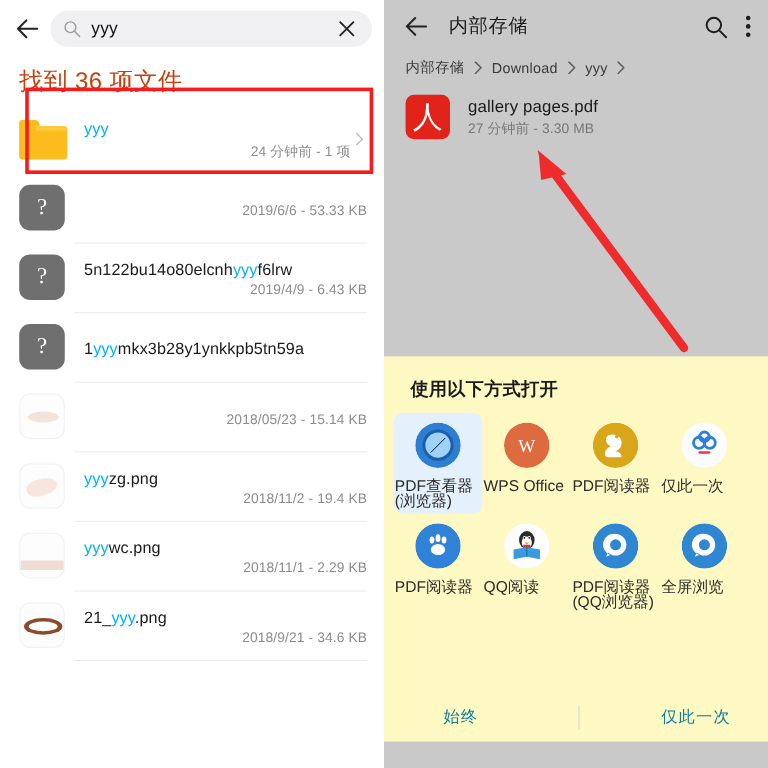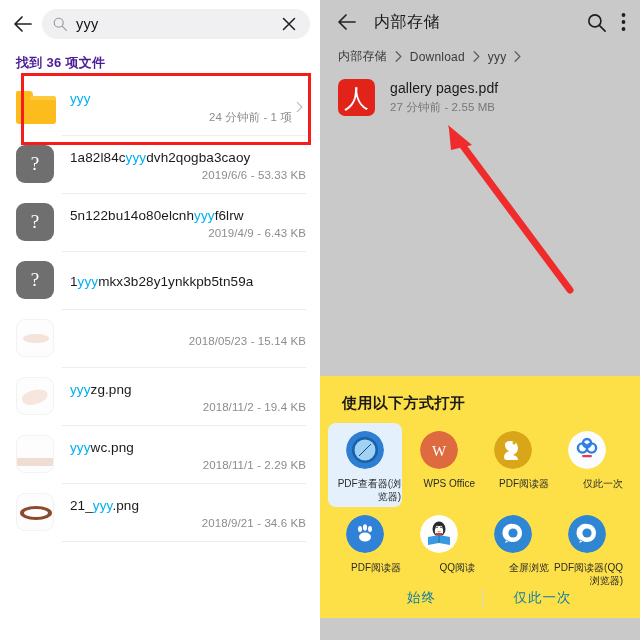--- a/index.html
+++ b/index.html
@@ -20,21 +20,21 @@
   .back-arrow svg{position:absolute;left:5px;top:5px;}
   .search-pill{
     flex:1;height:30px;background:#f0f0f2;border-radius:16px;
     display:flex;align-items:center;padding:0 10px;margin-left:2px;margin-right:4px;
   }
   .mag{flex:0 0 16px;height:16px;margin-right:8px;opacity:.55;}
   .search-val{font-size:14.5px;color:#111;letter-spacing:.2px;}
   .clear-x{flex:0 0 22px;height:22px;margin-left:auto;cursor:pointer;}
 
   .result-count{
-    font-size:13px;font-weight:bold;color:#4c1d95;
+    font-size:20px;font-weight:normal;color:#c2410c;
     padding:6px 0 6px 16px;letter-spacing:.3px;
   }
 
   .highlight-box{
     position:absolute;left:21px;top:73px;width:290px;height:72px;
     border:3px solid #f41c1c;box-sizing:border-box;pointer-events:none;z-index:5;
   }
 
   .row{
     display:flex;align-items:center;height:58px;padding:0 14px 0 16px;
@@ -105,41 +105,41 @@
     display:flex;align-items:center;justify-content:center;
     color:#fff;font-size:25px;font-family:"Liberation Serif",serif;line-height:1;
   }
   .pdf-name{font-size:14px;color:#1a1a1a;letter-spacing:.1px;}
   .pdf-sub{font-size:11.5px;color:#777;margin-top:4px;letter-spacing:.1px;}
 
   .arrow-svg{position:absolute;left:0;top:0;width:320px;height:330px;pointer-events:none;}
 
   
   .sheet{
-    position:absolute;left:0;bottom:0;width:320px;height:264px;background:#fde047;
+    position:absolute;left:0;bottom:0;width:320px;height:343px;background:#fef9c3;
   }
   .sheet-title{
     font-size:15px;font-weight:bold;color:#1a1a1a;
     padding:18px 0 4px 22px;letter-spacing:.4px;
   }
   .grid{display:flex;flex-wrap:wrap;padding:6px 8px 0 8px;}
   .app{
     width:74px;display:flex;flex-direction:column;align-items:center;
     padding:8px 2px 4px 2px;box-sizing:border-box;cursor:pointer;border-radius:8px;
   }
   .app.sel{background:#e4f1fd;}
   .app-ico{width:38px;height:38px;border-radius:50%;position:relative;overflow:hidden;}
   .app-label{
-    font-size:10px;color:#2b2b2b;text-align:right;margin-top:8px;
+    font-size:13px;color:#2b2b2b;text-align:left;margin-top:8px;
     line-height:13px;width:72px;
   }
 
   .sheet-actions{
     position:absolute;left:4px;right:0;bottom:22px;height:40px;
-    display:flex;align-items:center;justify-content:center;
+    display:flex;align-items:center;justify-content:space-between;
   }
   .sheet-actions .btn{
     font-size:13.5px;color:#0d7ba0;width:120px;text-align:center;cursor:pointer;
     letter-spacing:1px;
   }
   .vdiv{width:1px;height:20px;background:#d8d8d8;}
   .sheet-foot{position:absolute;left:0;right:0;bottom:0;height:22px;background:#c9c9c9;}
 </style>
 </head>
 <body>
@@ -187,21 +187,20 @@
         <path d="M9 4 L17 12 L9 20" fill="none" stroke="#444" stroke-width="2" stroke-linecap="round" stroke-linejoin="round"></path>
       </svg>
       <div class="sep"></div>
     </div>
 
     <div class="row">
       <div class="ico">
         <div class="unknown">?</div>
       </div>
       <div class="meta">
-        <div class="fname"><span>1a82l84c</span><span class="hl">yyy</span><span>dvh2qogba3caoy</span></div>
         <div class="fsub">2019/6/6 - 53.33 KB</div>
       </div>
       <div class="sep"></div>
     </div>
 
     <div class="row">
       <div class="ico">
         <div class="unknown">?</div>
       </div>
       <div class="meta">
@@ -317,21 +316,21 @@
           </svg>
       </span>
     </div>
 
     <div class="pdf-row">
       <div class="pdf-ico">
         <div class="a">人</div>
       </div>
       <div>
         <div class="pdf-name">gallery pages.pdf</div>
-        <div class="pdf-sub">27 分钟前 - 2.55 MB</div>
+        <div class="pdf-sub">27 分钟前 - 3.30 MB</div>
       </div>
     </div>
 
     <svg class="arrow-svg" viewBox="0 0 320 330">
       <path d="M250 290 L137 138" stroke="#ef2b2b" stroke-width="7" stroke-linecap="round"></path>
       <path d="M128 125 L152 145 L131 150 L129 129 Z" fill="#ef2b2b"></path>
     </svg>
 
     <div class="sheet">
       <div class="sheet-title">使用以下方式打开</div>
@@ -417,32 +416,32 @@
         </div>
 
         <div class="app">
           <div class="app-ico">
             <svg width="38" height="38" viewBox="0 0 38 38">
               <circle cx="19" cy="19" r="19" fill="#2f87d4"></circle>
               <path d="M19 9 a9 9 0 1 1 -6.3 15.4 L11 28 l3.6 -1.6 A9 9 0 0 1 19 9 z" fill="#fff"></path>
               <circle cx="19" cy="18" r="4.6" fill="#2f87d4"></circle>
             </svg>
           </div>
-          <div class="app-label">全屏浏览</div>
+          <div class="app-label">PDF阅读器(QQ浏览器)</div>
         </div>
 
         <div class="app">
           <div class="app-ico">
             <svg width="38" height="38" viewBox="0 0 38 38">
               <circle cx="19" cy="19" r="19" fill="#2f87d4"></circle>
               <path d="M19 9 a9 9 0 1 1 -6.3 15.4 L11 28 l3.6 -1.6 A9 9 0 0 1 19 9 z" fill="#fff"></path>
               <circle cx="19" cy="18" r="4.6" fill="#2f87d4"></circle>
             </svg>
           </div>
-          <div class="app-label">PDF阅读器(QQ浏览器)</div>
+          <div class="app-label">全屏浏览</div>
         </div>
 
       </div>
 
       <div class="sheet-actions">
         <div class="btn">始终</div>
         <div class="vdiv"></div>
         <div class="btn">仅此一次</div>
       </div>
       <div class="sheet-foot"></div>

